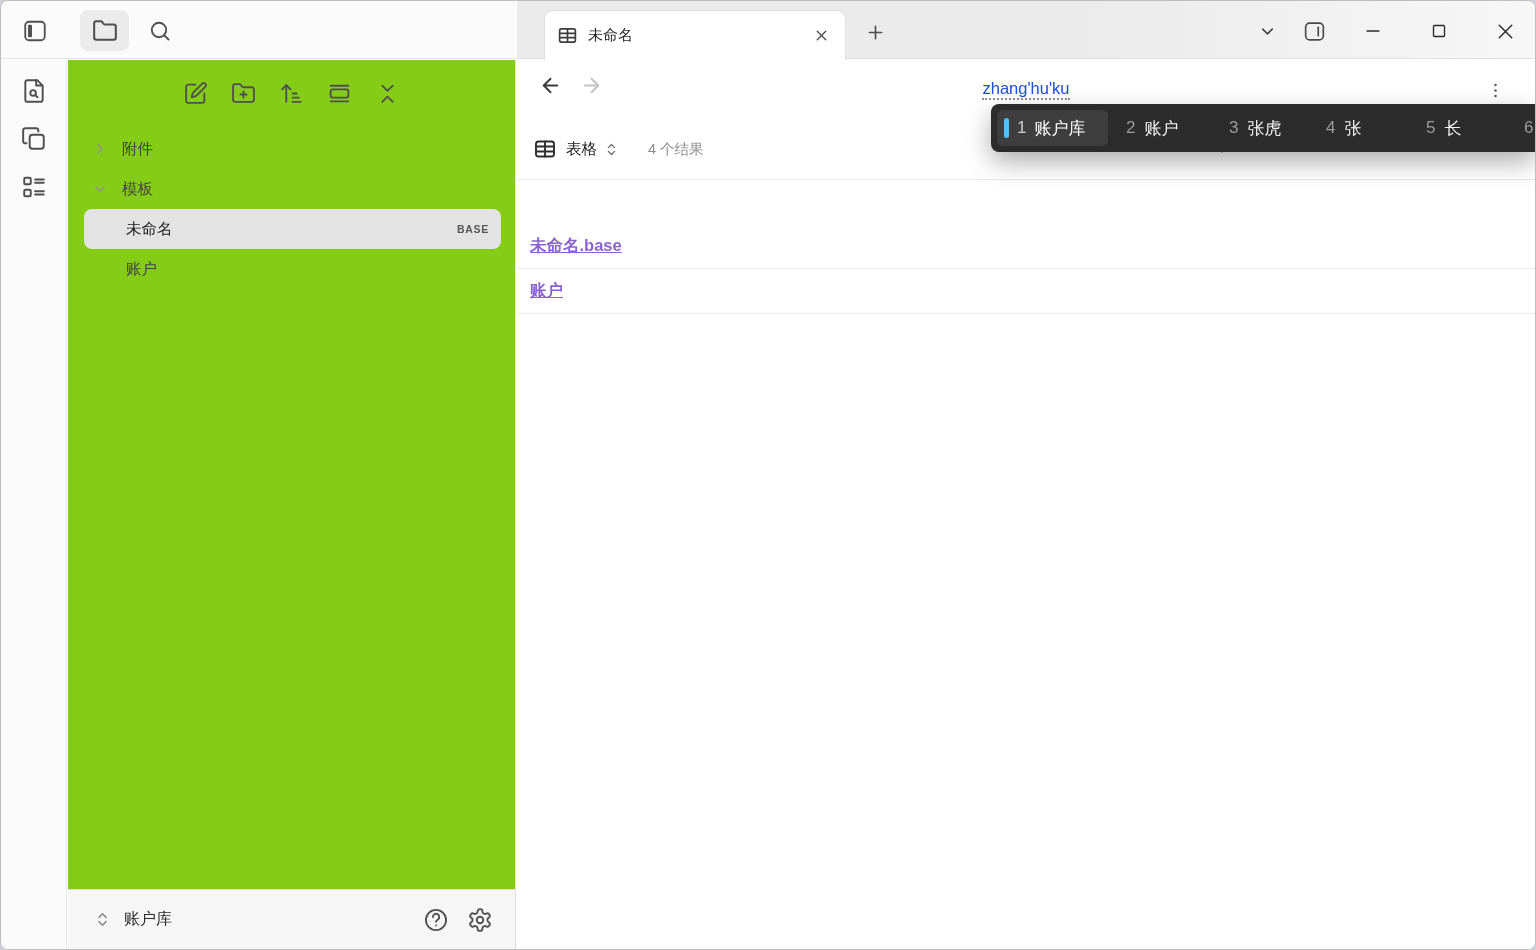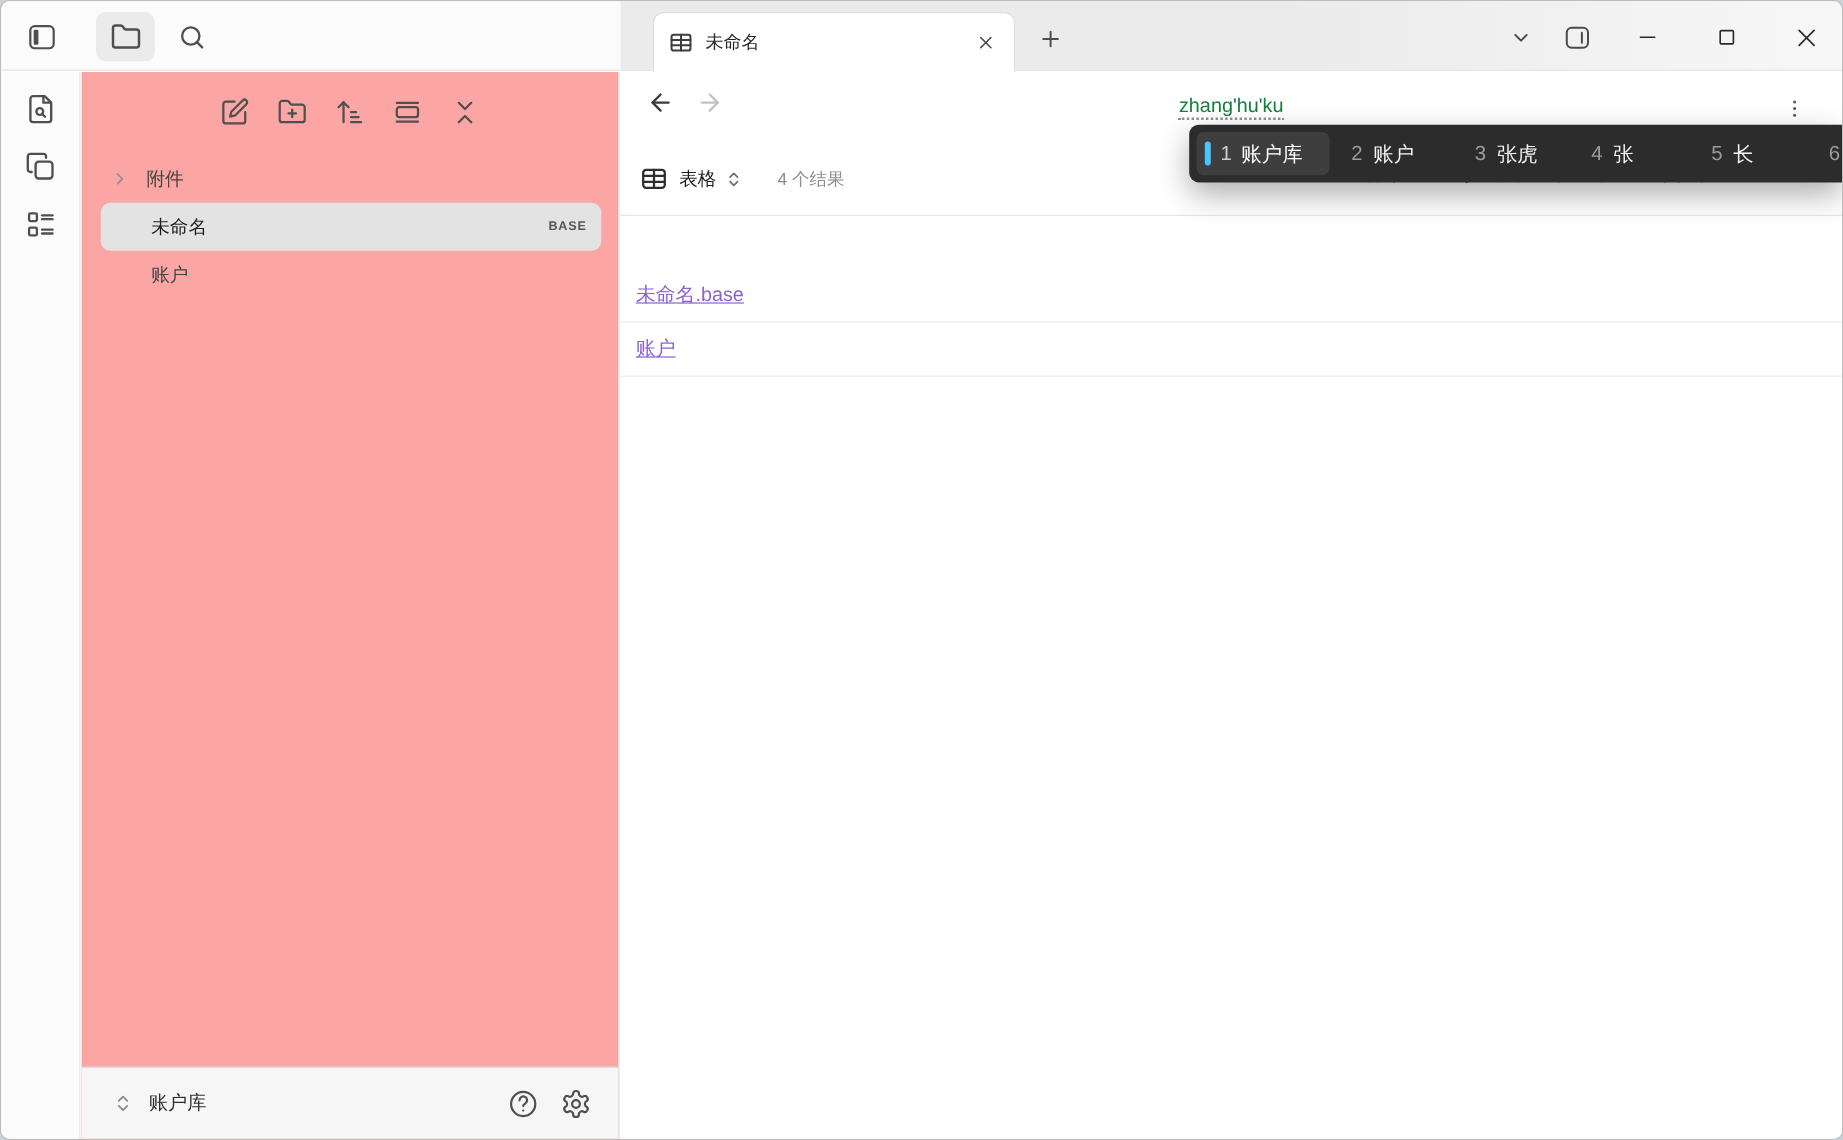--- a/index.html
+++ b/index.html
@@ -17,21 +17,21 @@
   .tl-btn{position:absolute;border-radius:8px;display:flex;align-items:center;justify-content:center;color:#3f3f3f;}
   .btn-sidebar{left:18px;top:14px;width:32px;height:32px;}
   .btn-folder{left:79px;top:9px;width:49px;height:41px;background:#ebebeb;color:#2d2d2d;}
   .btn-search{left:141px;top:12px;width:36px;height:36px;}
 
   
   .ribbon{position:absolute;left:0;top:59px;bottom:0;width:66px;background:#fbfbfb;border-right:1px solid #e7e7e7;
     display:flex;flex-direction:column;align-items:center;padding-top:18px;gap:22px;color:#666;}
 
   
-  .explorer{position:absolute;left:67px;top:59px;bottom:0;width:448px;background:#fca5a5;border-right:1px solid #e1e1e1;}
+  .explorer{position:absolute;left:67px;top:59px;bottom:0;width:448px;background:#84cc16;border-right:1px solid #e1e1e1;}
   .exp-toolbar{display:flex;justify-content:center;gap:22px;padding-top:20px;color:#5d5d5d;}
   .exp-toolbar .ic{width:26px;height:26px;border-radius:6px;}
   .tree{margin-top:23px;}
   .tree-row{height:40px;margin:0 14px 0 16px;padding-left:8px;border-radius:8px;display:flex;align-items:center;font-size:15.5px;color:#434343;cursor:default;}
   .tree-row .chev{width:26px;color:#909090;display:flex;align-items:center;justify-content:flex-start;}
   .tree-row .lbl{margin-left:4px;}
   .tree-row.child{padding-left:38px;}
   .tree-row.selected{background:#e3e3e3;color:#1d1d1d;}
   .base-tag{margin-left:auto;padding-right:12px;font-size:10.5px;font-weight:700;letter-spacing:.7px;color:#575757;}
 
@@ -49,38 +49,38 @@
   .tab .t-close{margin-left:auto;color:#4a4a4a;width:24px;height:24px;display:flex;align-items:center;justify-content:center;border-radius:5px;}
   .newtab{position:absolute;left:344px;top:17px;width:28px;height:28px;color:#4e4e4e;display:flex;align-items:center;justify-content:center;}
   .wc{position:absolute;top:15px;width:30px;height:30px;display:flex;align-items:center;justify-content:center;color:#2b2b2b;}
   .wc.c1{left:735px;color:#444;} .wc.c2{left:782px;color:#4a4a4a;} .wc.c3{left:841px;} .wc.c4{left:907px;} .wc.c5{left:973px;}
 
   
   .main{position:absolute;left:516px;top:59px;right:0;bottom:0;background:#fff;}
   .nav-row{position:absolute;top:14px;left:22px;display:flex;gap:18px;}
   .nav-back{color:#3b3b3b;} .nav-fwd{color:#c2c2c2;}
   .view-title-wrap{position:absolute;top:19px;left:120px;right:120px;text-align:center;}
-  .composition{font-size:16.5px;font-weight:500;color:#15803d;border-bottom:2px dotted #8f8f8f;padding-bottom:1px;}
+  .composition{font-size:16.5px;font-weight:500;color:#1d4ed8;border-bottom:2px dotted #8f8f8f;padding-bottom:1px;}
   .more-btn{position:absolute;top:16px;right:26px;width:28px;height:28px;display:flex;align-items:center;justify-content:center;color:#5a5a5a;}
 
   .view-row{position:absolute;top:70px;left:16px;height:38px;display:flex;align-items:center;justify-content:center;}
   .view-row .v-ic{color:#2e2e2e;}
   .view-name{margin-left:9px;font-size:15.5px;color:#1e1e1e;}
   .view-sel-chev{margin-left:7px;color:#6d6d6d;}
   .result-count{margin-left:29px;font-size:14.5px;color:#8d8d8d;}
 
   .hidden-toolbar{position:absolute;top:76px;right:30px;display:flex;gap:26px;align-items:center;color:#555;font-size:14.5px;z-index:1;}
   .ht-item{display:flex;align-items:center;gap:7px;}
 
   .rule{position:absolute;top:119px;left:0;right:0;height:1px;background:#e6e6e6;}
   .thead{position:absolute;top:120px;left:0;right:0;height:43px;display:flex;align-items:center;padding-left:14px;color:#6e6e6e;border-bottom:1px solid #ececec;}
   .thead .th-lbl{margin-left:9px;font-size:15px;}
   .tbody{position:absolute;top:164px;left:0;right:0;}
   .trow{height:45px;display:flex;align-items:center;padding-left:13px;border-bottom:1px solid #ececec;}
-  .cell-link{font-size:16.5px;color:#8a63d2;text-decoration:underline;text-decoration-thickness:1px;cursor:pointer;}
+  .cell-link{font-size:16.5px;color:#8a63d2;text-decoration:underline;text-decoration-thickness:1px;cursor:pointer;font-weight:bold;}
 
   
   .ime{position:absolute;top:103px;left:990px;right:0;height:48px;background:#2c2c2c;border-radius:8px 0 0 8px;
     box-shadow:0 10px 26px rgba(0,0,0,.32);z-index:20;font-size:17px;}
   .cand{position:absolute;top:0;height:48px;display:flex;align-items:center;}
   .cand .num{color:#9c9c9c;margin-right:9px;}
   .cand .txt{color:#f3f3f3;}
   .cand-sel{position:absolute;left:6px;top:6px;width:111px;height:36px;background:#3e3e3e;border-radius:6px;display:flex;align-items:center;}
   .accent-bar{width:5px;height:20px;border-radius:3px;background:#4cc2ff;margin:0 8px 0 7px;}
   .cand-sel .num{color:#cfcfcf;margin-right:8px;}
@@ -186,20 +186,28 @@
 
     <div class="tree">
       <div class="tree-row">
         <span class="chev">
           <svg width="16" height="16" viewBox="0 0 24 24" fill="none" stroke="currentColor" stroke-width="2.2" stroke-linecap="round" stroke-linejoin="round">
               <path d="m9 18 6-6-6-6"></path>
             </svg>
         </span>
         <span class="lbl">附件</span>
       </div>
+      <div class="tree-row">
+        <span class="chev">
+          <svg width="16" height="16" viewBox="0 0 24 24" fill="none" stroke="currentColor" stroke-width="2.2" stroke-linecap="round" stroke-linejoin="round">
+              <path d="m6 9 6 6 6-6"></path>
+            </svg>
+        </span>
+        <span class="lbl">模板</span>
+      </div>
       <div class="tree-row child selected">
         <span class="lbl">未命名</span>
         <span class="base-tag">BASE</span>
       </div>
       <div class="tree-row child">
         <span class="lbl">账户</span>
       </div>
     </div>
 
     <div class="vault-bar">

